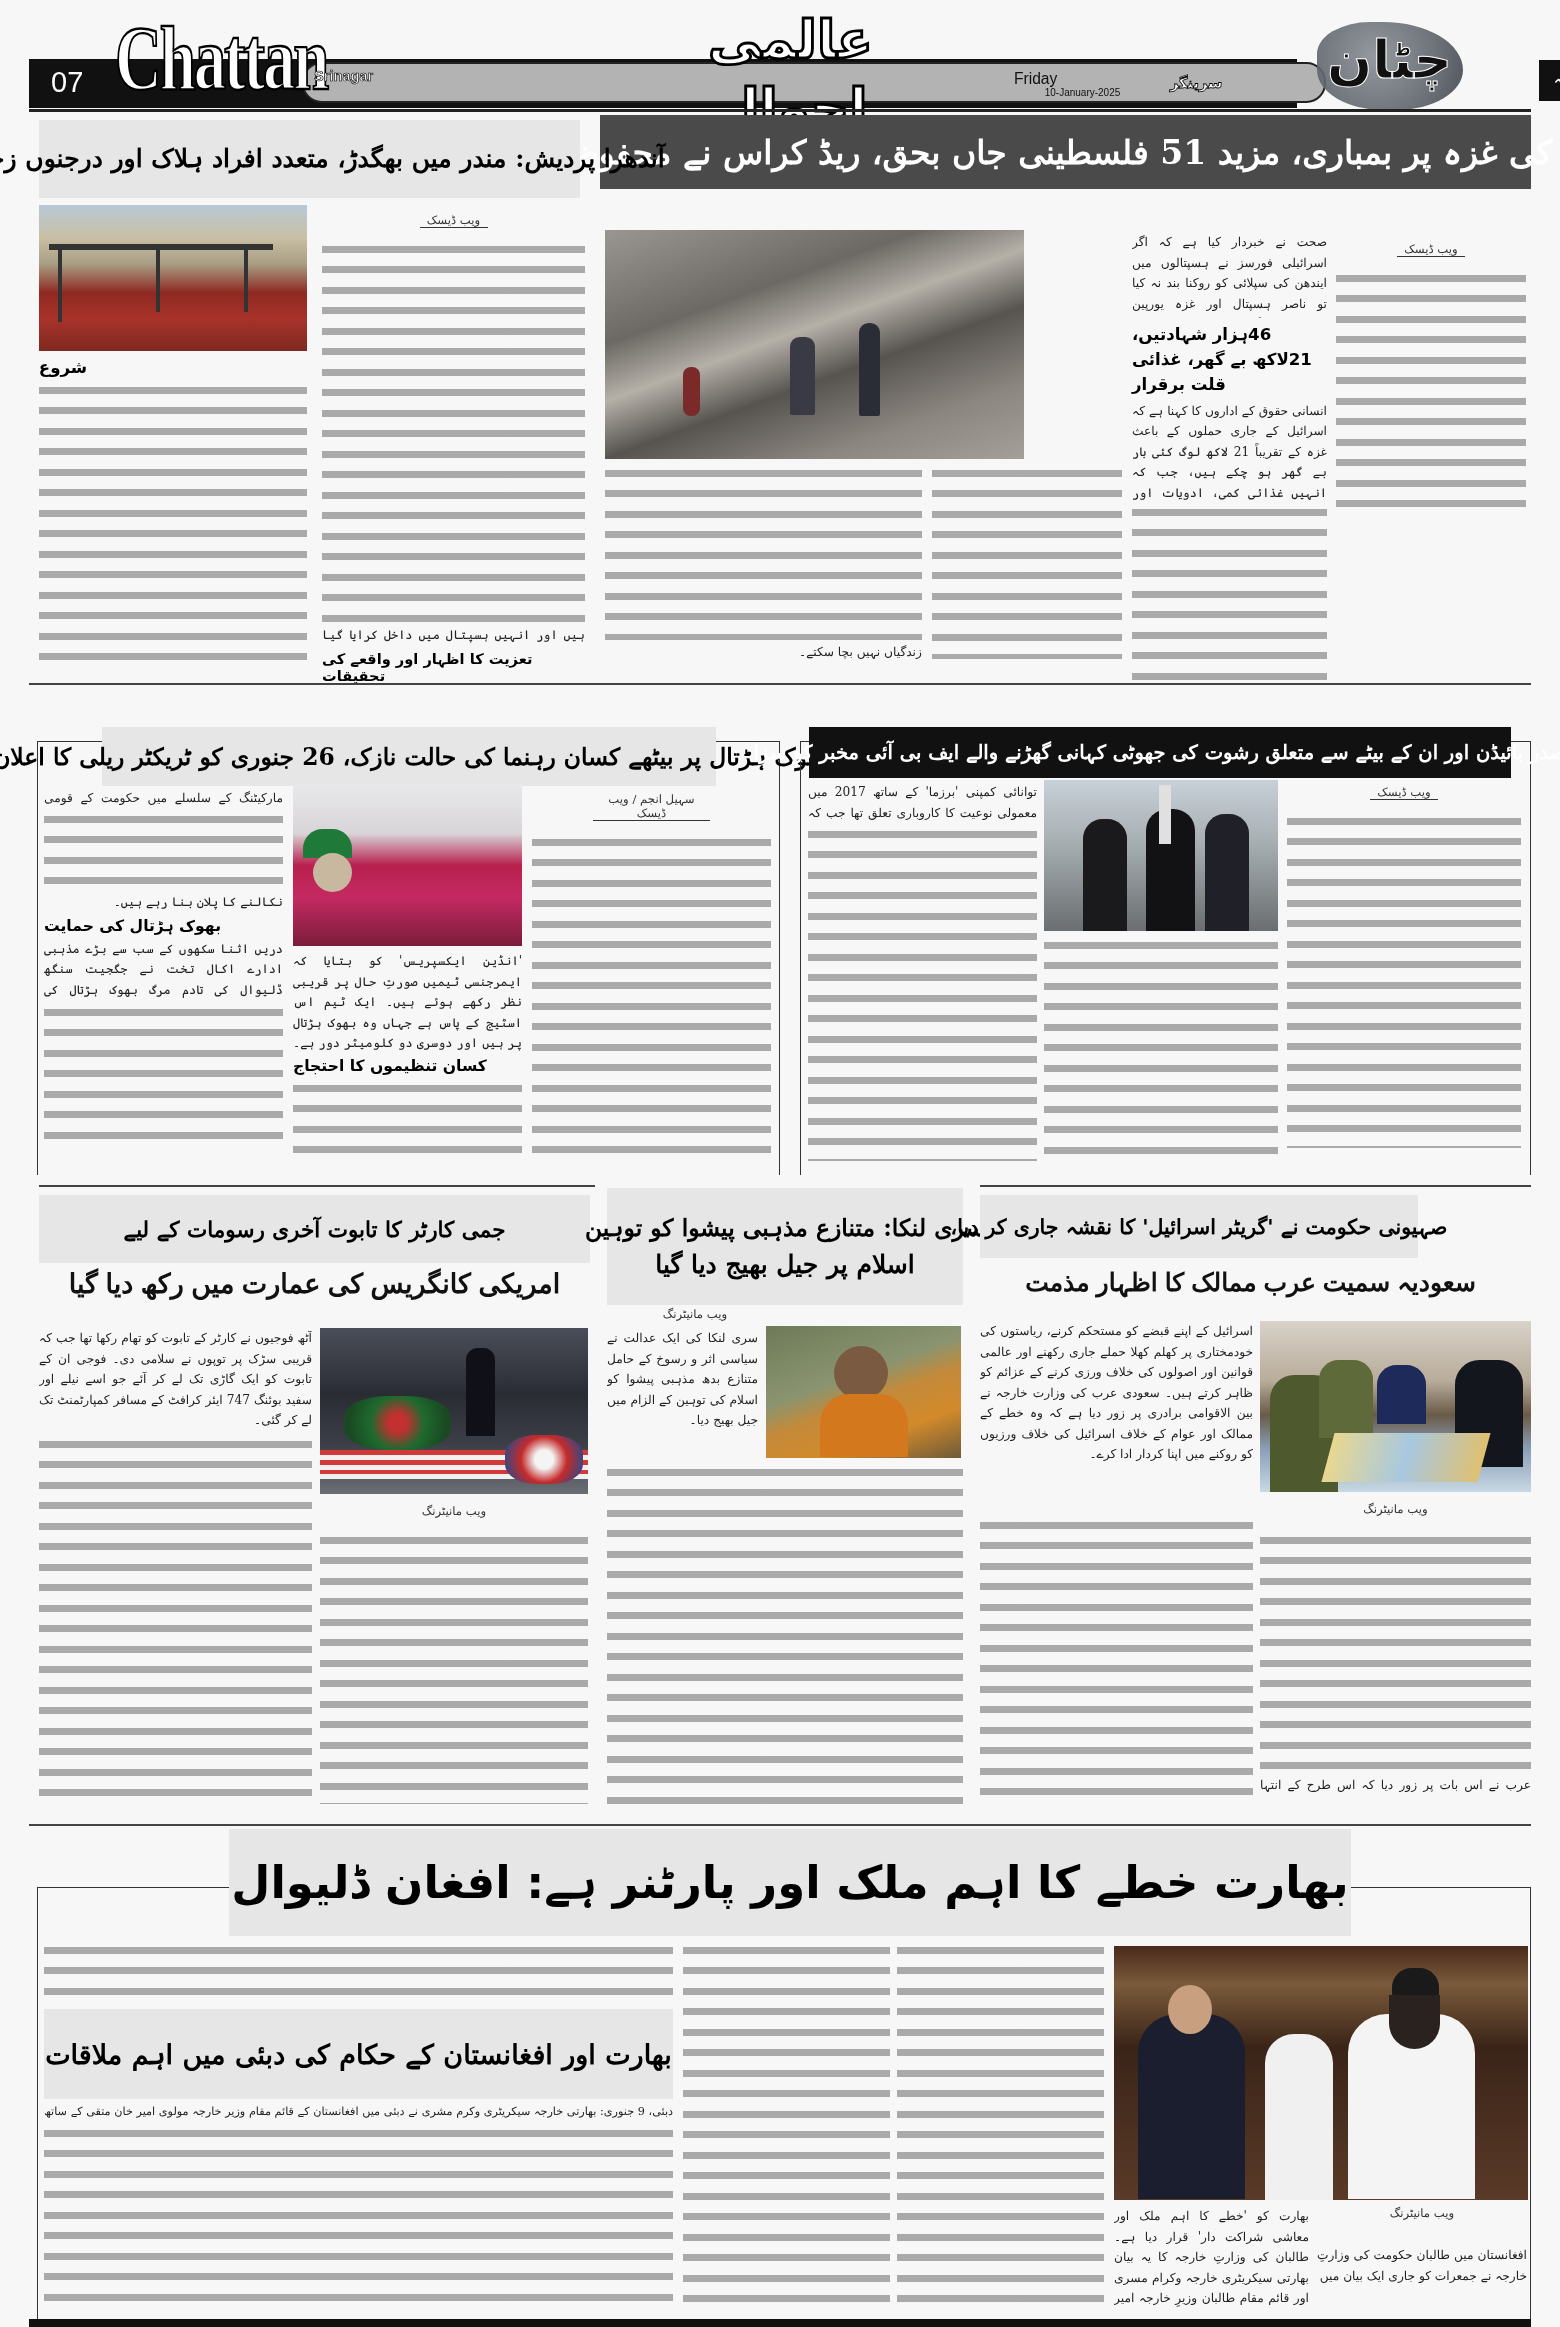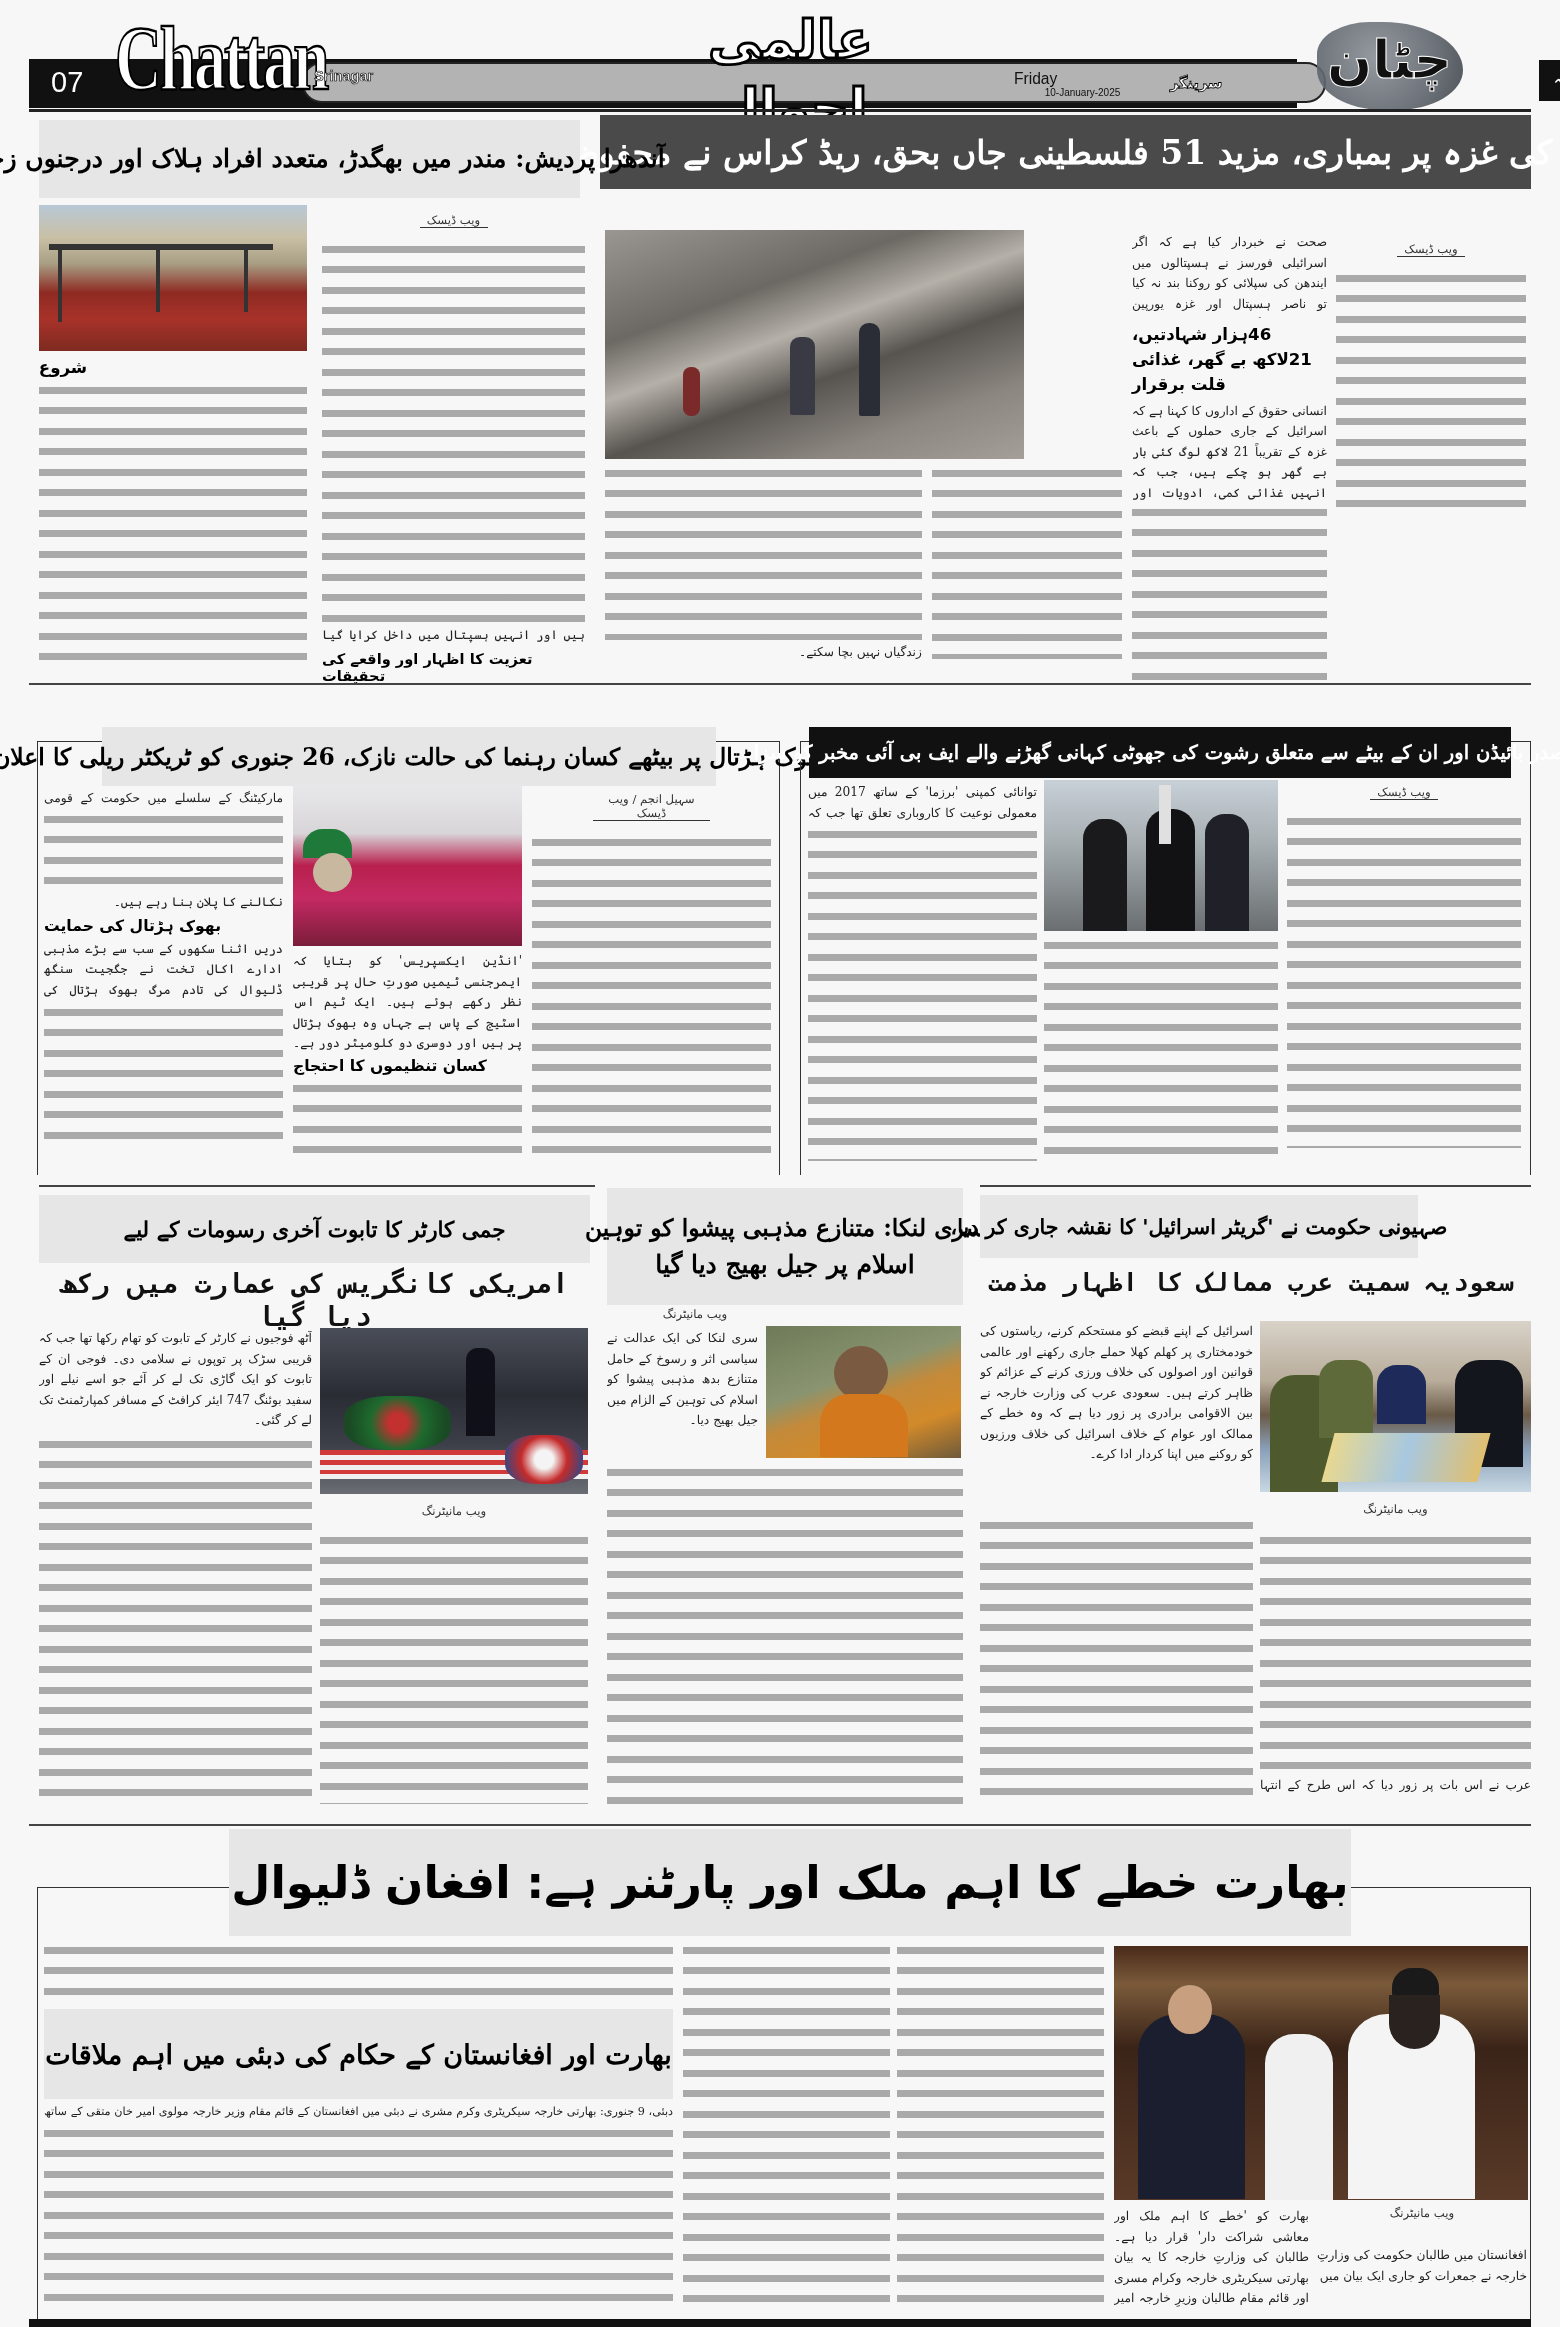--- a/index.html
+++ b/index.html
@@ -1,19 +1,19 @@
 <!DOCTYPE html>
 <html><head>
 <meta charset="utf-8">
 <style>
 *{box-sizing:border-box;margin:0;padding:0}
 html,body{width:1560px;height:2328px;background:#f7f7f7;overflow:hidden}
 body{font-family:"DejaVu Sans",sans-serif;color:#111;position:relative}
 .abs{position:absolute}
-.urdu{direction:rtl;text-align:right;font-family:Liberation Mono, monospace}
+.urdu{direction:rtl;text-align:right;font-family:Liberation Sans, sans-serif}
 .body-text{font-size:12.2px;line-height:20.5px;color:#222;text-align:justify;direction:rtl;font-family:"DejaVu Serif",serif;overflow:hidden}
 .filler{display:block;height:100%;background:repeating-linear-gradient(to bottom,transparent 0,transparent 5.9px,#6a6a6a 5.9px,#6a6a6a 12.7px,transparent 12.7px,transparent 20.5px);opacity:.55}
 .sub{font-family:"DejaVu Sans",sans-serif;font-weight:bold;font-size:17.6px;direction:rtl;text-align:left;color:#000;margin:3.9px 0}
 .byline{font-size:11.7px;text-align:center;direction:rtl;color:#333;border-bottom:1px solid #333;width:68px;margin:0 auto 11.7px auto;font-family:"DejaVu Serif",serif}
 .caption{font-size:11.7px;text-align:center;direction:rtl;color:#333;font-family:"DejaVu Serif",serif}
 .hd-gray{background:#e6e6e6;display:flex;align-items:center;justify-content:center;direction:rtl;color:#000;font-family:"DejaVu Serif",serif}
 .hd-dark{background:#4a4a4a;color:#fff;display:flex;align-items:center;justify-content:center;direction:rtl;font-family:"DejaVu Serif",serif}
 .hd-black{background:#111;color:#fff;display:flex;align-items:center;justify-content:center;direction:rtl;font-family:"DejaVu Serif",serif}
 .rule{background:#444;height:2px}
 .photo{overflow:hidden}

